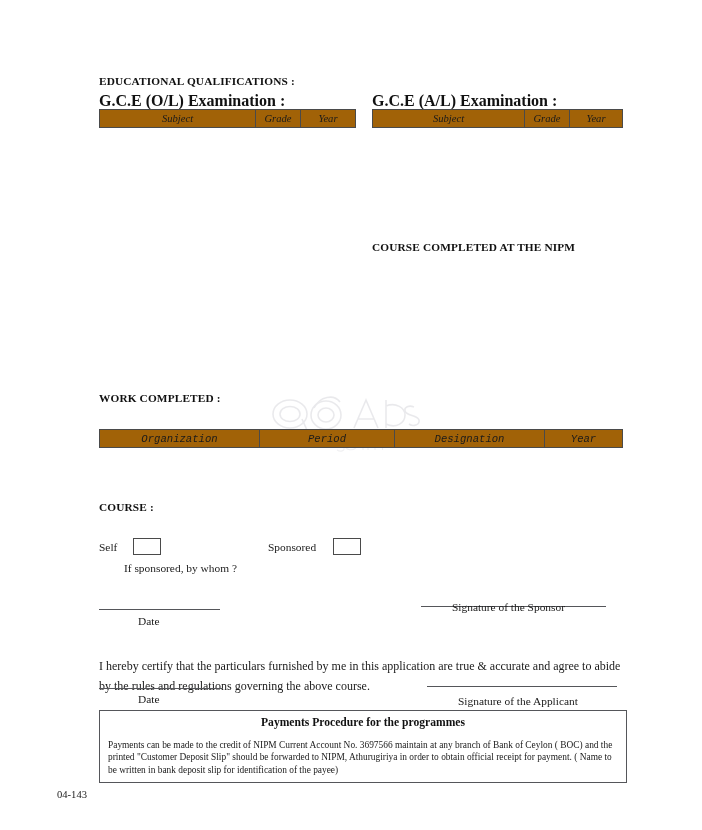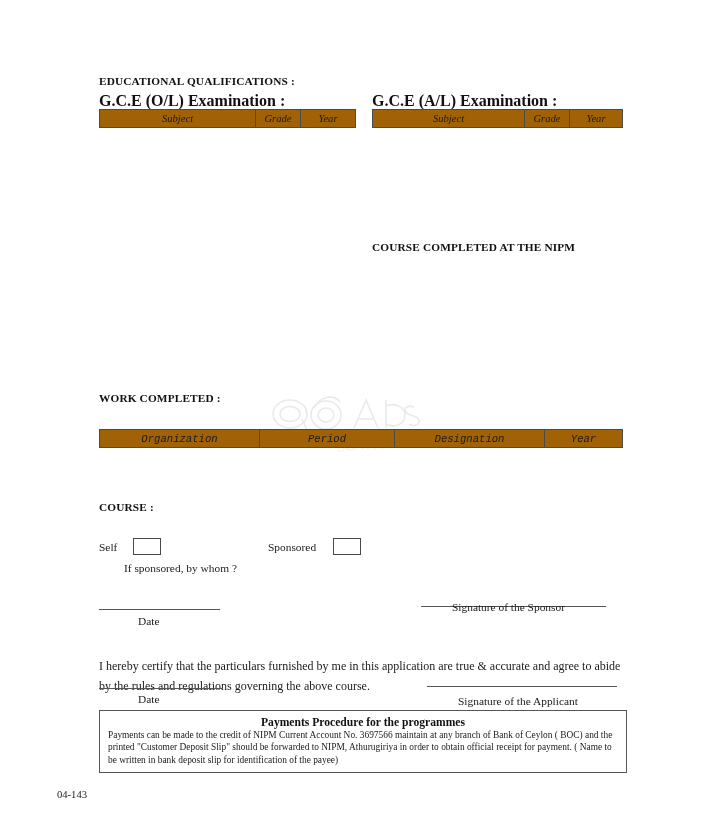--- a/index.html
+++ b/index.html
@@ -112,21 +112,21 @@
     box-sizing: border-box;
     border: 1px solid #55565a;
     padding: 5px 8px 6px 8px;
     background: #fff;
   }
   .pay-title {
     text-align: center;
     font-weight: bold;
     font-size: 11.6px;
     color: #111;
-    margin-bottom: 0;
+    margin-bottom: 10px;
   }
   .pay-body {
     font-size: 9.4px;
     line-height: 12.4px;
     color: #1a1a1a;
   }
 
   .footer-code {
     position: absolute;
     left: 57px;

